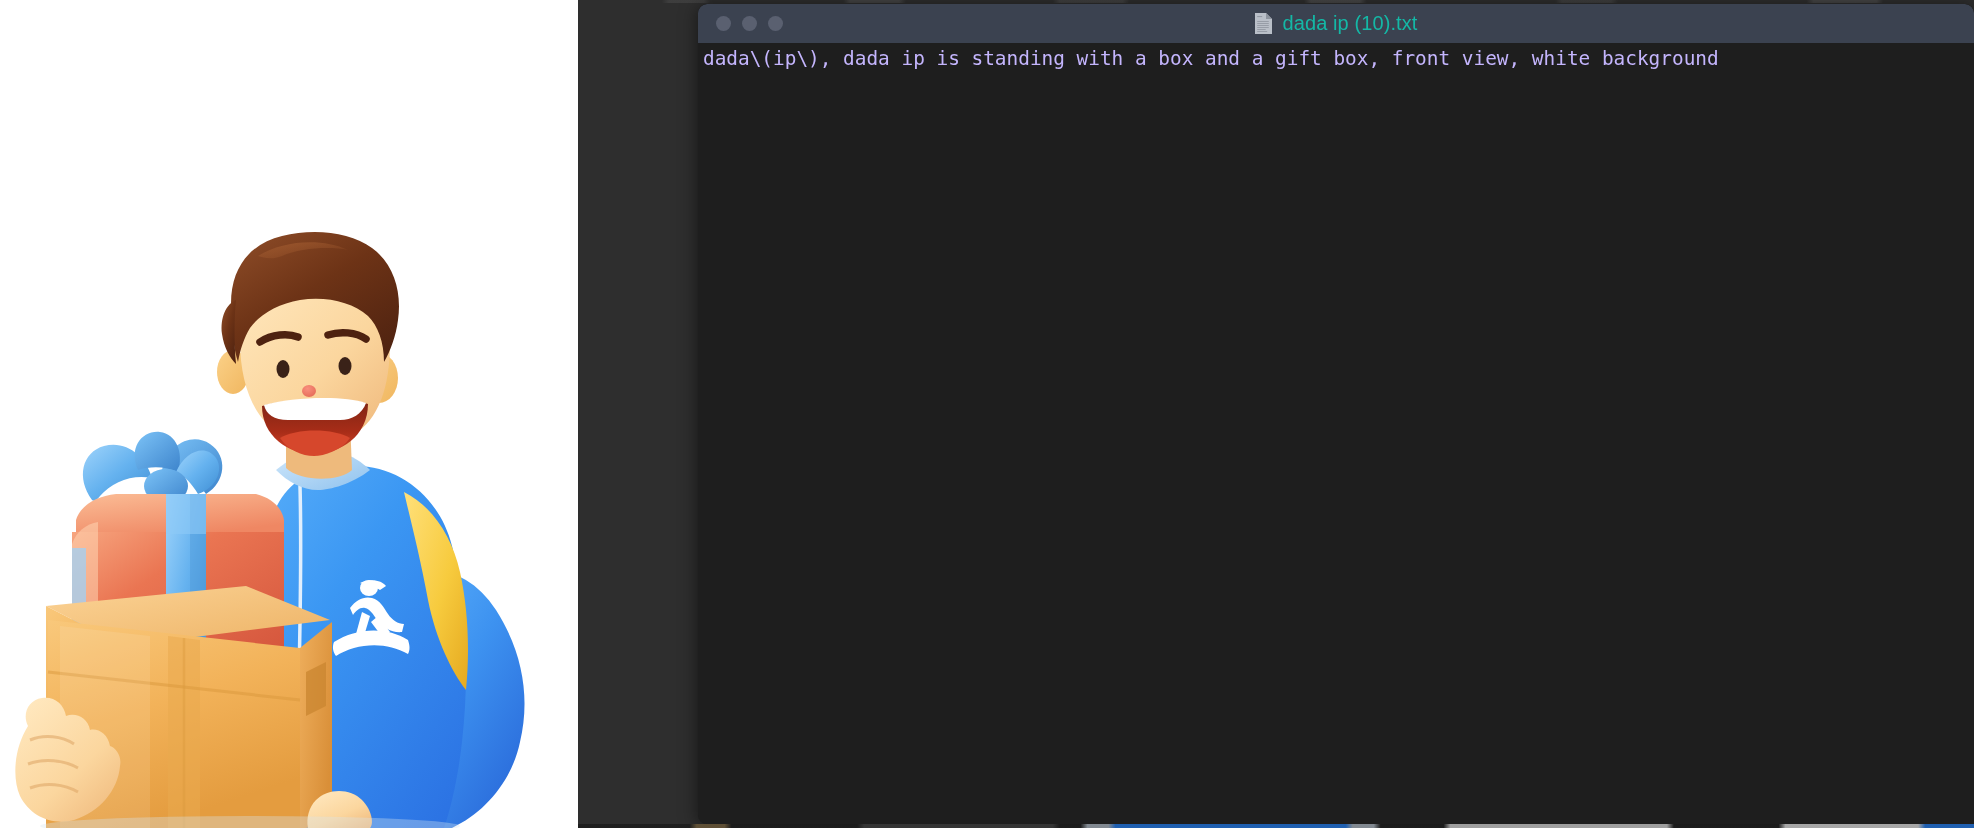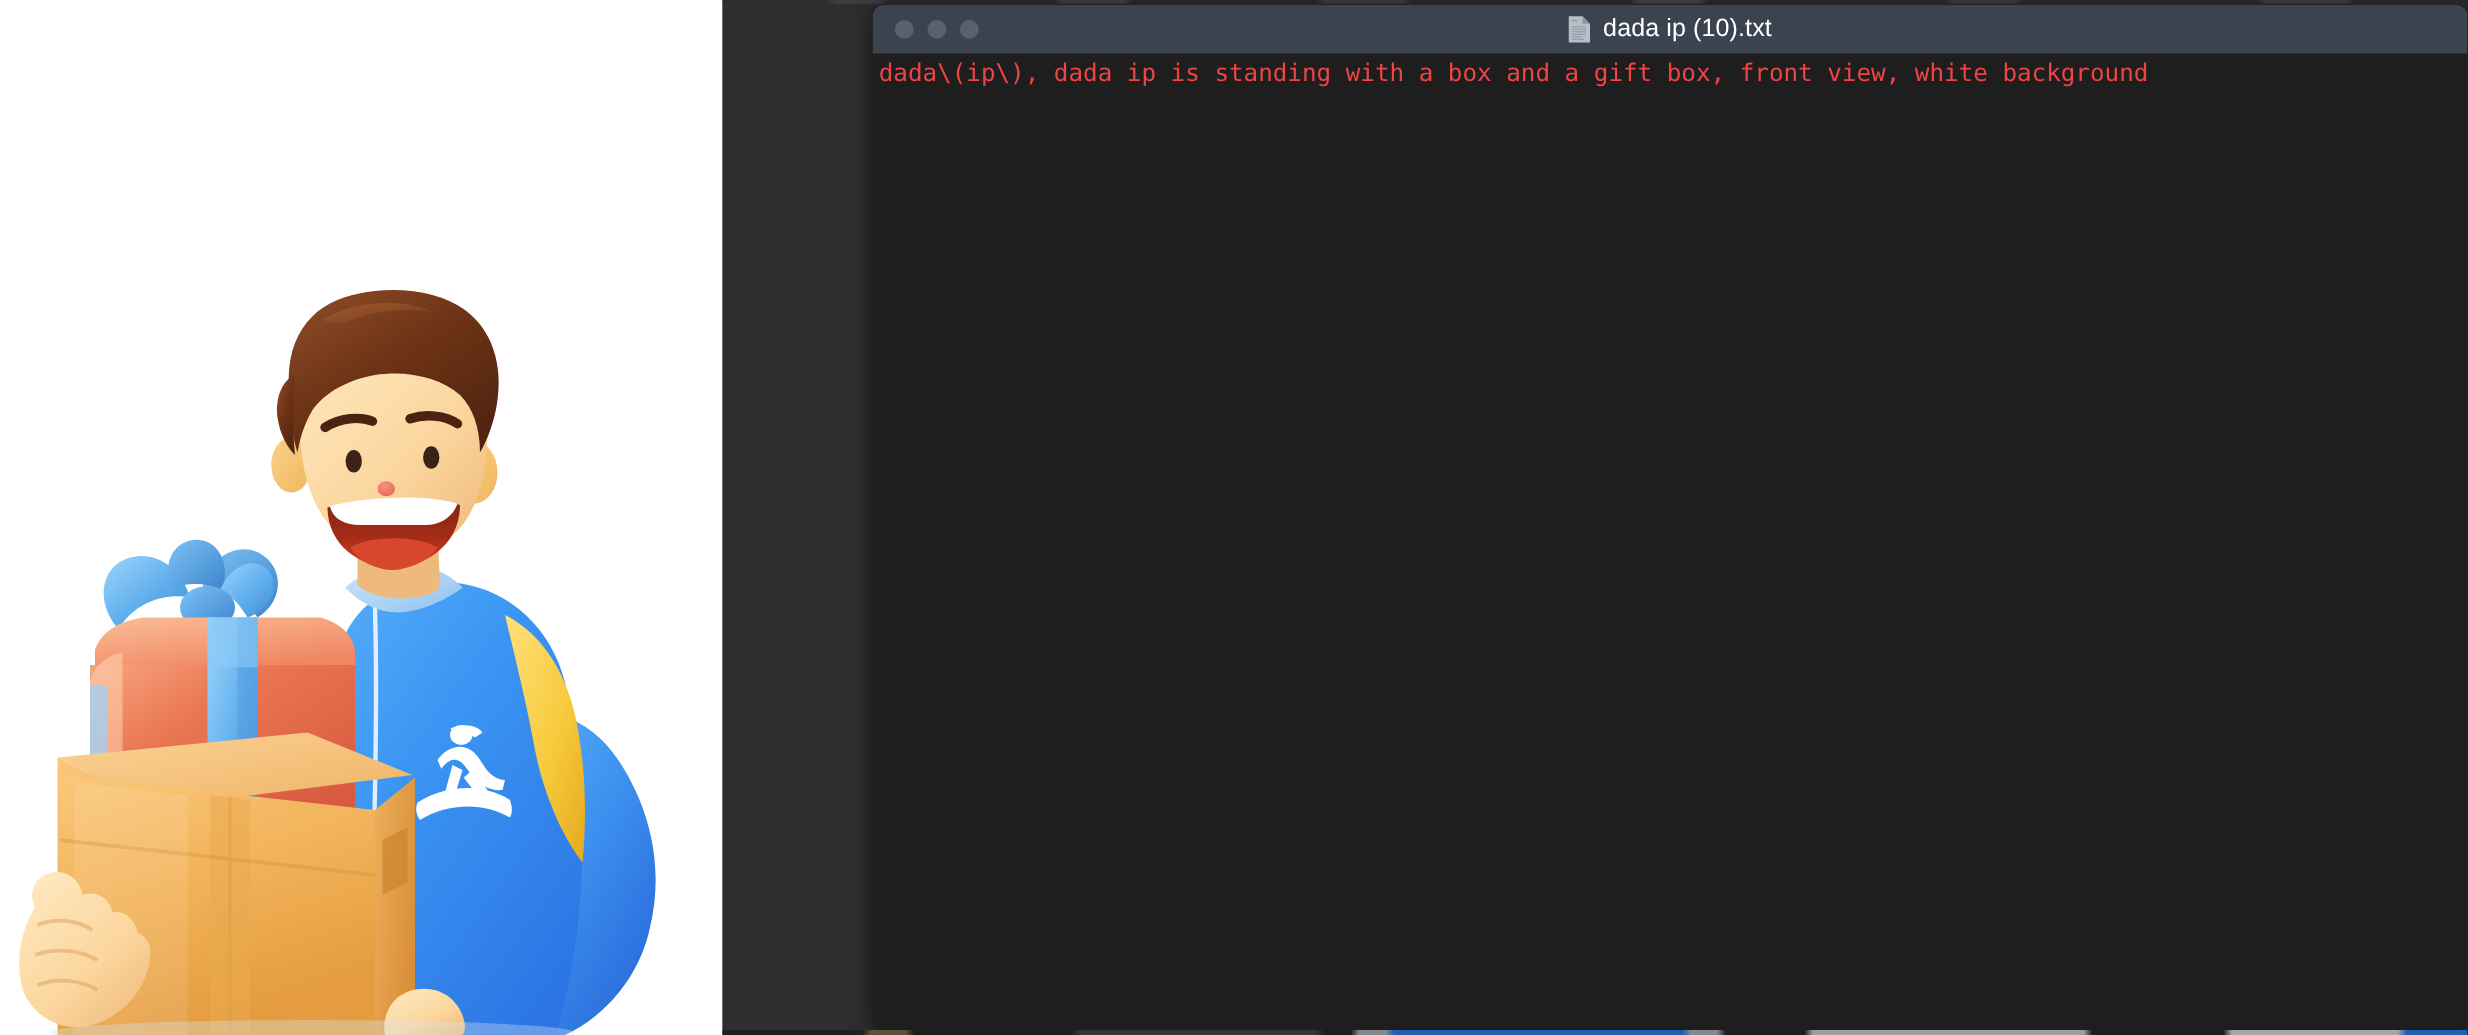--- a/index.html
+++ b/index.html
@@ -153,37 +153,37 @@
   }
 
   #doc-icon {
     width: 19px;
     height: 23px;
     display: block;
     flex: 0 0 auto;
   }
 
   #window-title {
-    color: #ffffff;
+    color: #14b8a6;
     font-size: 20px;
     font-family: "Liberation Sans", sans-serif;
     letter-spacing: 0.1px;
     white-space: nowrap;
   }
 
   #content-area {
     position: relative;
     height: 781px;
     background: #1e1e1e;
     padding: 0;
     overflow: hidden;
   }
 
   #doc-line {
-    color: #ef4444;
+    color: #c4b5fd;
     font-family: "DejaVu Sans Mono", "Liberation Mono", monospace;
     font-size: 19.4px;
     line-height: 25px;
     white-space: pre;
     padding: 3px 0 0 5px;
     letter-spacing: 0px;
   }
 </style>
 </head>
 <body>

